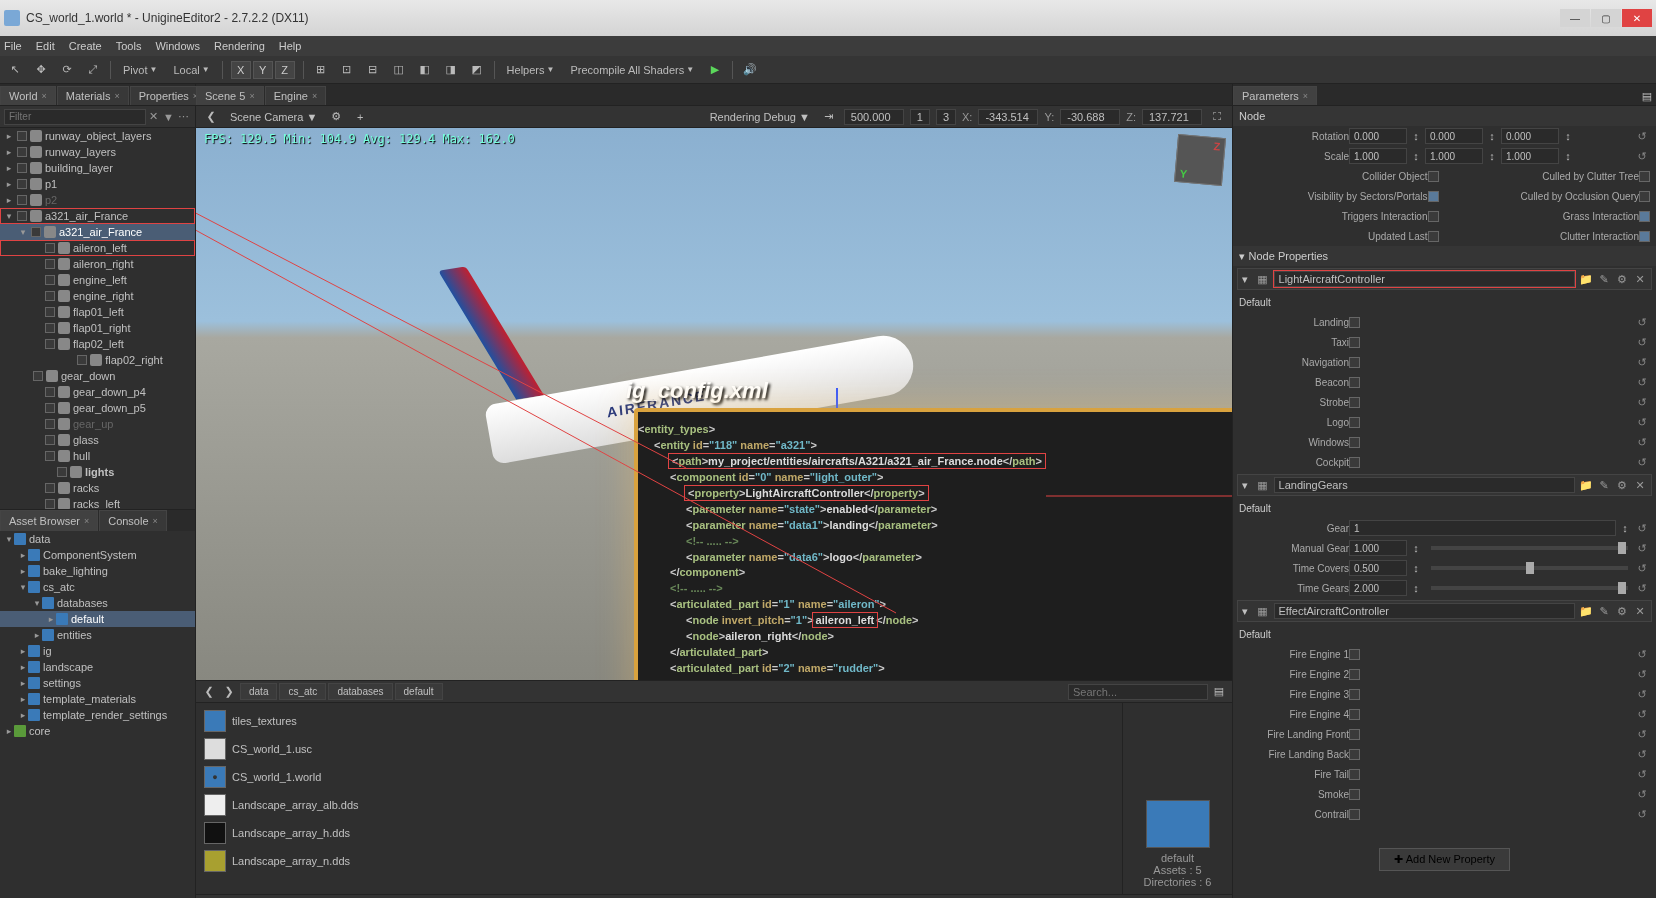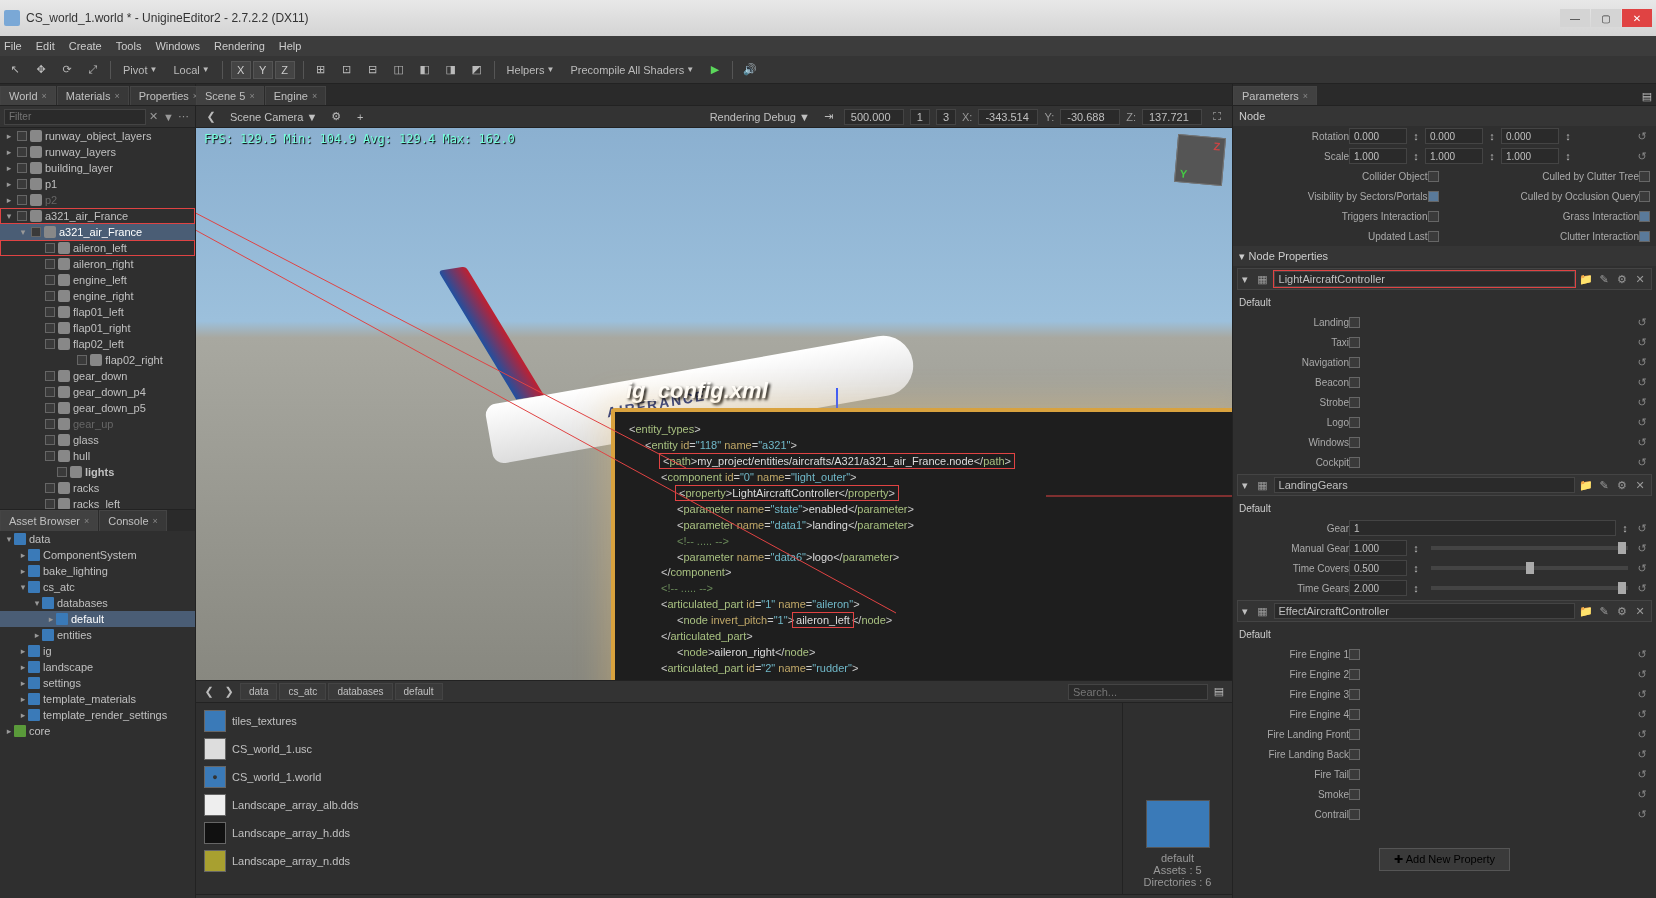--- a/index.html
+++ b/index.html
@@ -88,21 +88,21 @@
 .plane .fuselage::after { content:"AIRFRANCE"; position:absolute; left:120px; top:20px; color:#24357b; font-weight:bold; letter-spacing:2px; font-size:14px; transform:skewX(-5deg); }
 .plane .tail { position:absolute; left:50px; top:60px; width:30px; height:130px; background:linear-gradient(90deg,#2050a0,#c02030); transform:skewX(25deg) rotate(-8deg); border-radius:4px 4px 0 0; }
 .plane .wing { position:absolute; left:260px; top:230px; width:280px; height:60px; background:linear-gradient(#eee,#bbb); transform:rotate(8deg) skewX(-35deg); border-radius:4px; }
 .plane .engine { position:absolute; left:380px; top:250px; width:70px; height:38px; background:linear-gradient(#555,#333); border-radius:20px; transform:rotate(-5deg); }
 .plane .gizmo { position:absolute; left:380px; top:200px; width:60px; height:60px; }
 .plane .gizmo .ax-x { position:absolute; width:50px; height:2px; background:#f33; top:30px; left:10px; transform:rotate(25deg); }
 .plane .gizmo .ax-y { position:absolute; width:2px; height:50px; background:#3f3; top:10px; left:30px; transform:rotate(-15deg); }
 .plane .gizmo .ax-z { position:absolute; width:2px; height:50px; background:#35f; top:-20px; left:30px; }
 
 
-.xml-overlay { position:absolute; left:415px; top:280px; width:630px; background:#1e1e1e; border:4px solid #d9a23e; border-radius:4px; padding:10px 14px; font-family:Consolas,monospace; line-height:1.45; color:#ccc; box-shadow:0 0 30px 8px rgba(255,200,100,0.25); }
+.xml-overlay { position:absolute; left:438px; top:280px; width:630px; background:#1e1e1e; border:4px solid #d9a23e; border-radius:4px; padding:10px 0; font-family:Consolas,monospace; line-height:1.45; color:#ccc; box-shadow:0 0 30px 8px rgba(255,200,100,0.25);font-weight:bold; }
 .xml-title { position:absolute; left:430px; top:250px; font-family:Arial; font-size:22px; font-weight:bold; color:#fff; text-shadow:2px 2px 3px #000; font-style:italic; }
 .xml-overlay .tag { color:#a8c080; }
 .xml-overlay .attr { color:#c0a868; }
 .xml-overlay .val { color:#70b8c8; }
 .xml-overlay .txt { color:#dcdcdc; }
 .xml-overlay .comment { color:#6a8a5a; }
 .xml-redbox { outline:1px solid #e04343; outline-offset:1px; padding:0 2px; }
 .rp-section-h { height:20px; background:#353535; display:flex; align-items:center; padding:0 6px; gap:4px; color:#ccc; }
 .rp-row { display:flex; align-items:center; height:20px; padding:0 6px; }
 .rp-row .lab { width:110px; text-align:right; color:#aaa; font-size:10px; }
@@ -291,21 +291,21 @@
           <span class="cb"></span>
           <span class="ic ic-node"></span>
           <span class="lbl" style="">flap02_left</span>
         </div>
         <div class="tree-row" style="padding-left: 32px; justify-content: center;">
           <span class="tog"></span>
           <span class="cb"></span>
           <span class="ic ic-node"></span>
           <span class="lbl" style="">flap02_right</span>
         </div>
-        <div class="tree-row" style="padding-left: 32px;">
+        <div class="tree-row" style="padding-left: 20px;">
           <span class="tog"></span>
           <span class="cb"></span>
           <span class="ic ic-node"></span>
           <span class="lbl" style="">gear_down</span>
         </div>
         <div class="tree-row" style="padding-left: 32px;">
           <span class="tog"></span>
           <span class="cb"></span>
           <span class="ic ic-node"></span>
           <span class="lbl" style="">gear_down_p4</span>
@@ -497,22 +497,22 @@
 <div style="padding-left:32px">&lt;<span class="tag">component</span> <span class="attr">id</span>=<span class="val">"0"</span> <span class="attr">name</span>=<span class="val">"light_outer"</span>&gt;</div>
 <div style="padding-left:48px"><span class="xml-redbox">&lt;<span class="tag">property</span>&gt;<span class="txt">LightAircraftController</span>&lt;/<span class="tag">property</span>&gt;</span></div>
 <div style="padding-left:48px">&lt;<span class="tag">parameter</span> <span class="attr">name</span>=<span class="val">"state"</span>&gt;<span class="txt">enabled</span>&lt;/<span class="tag">parameter</span>&gt;</div>
 <div style="padding-left:48px">&lt;<span class="tag">parameter</span> <span class="attr">name</span>=<span class="val">"data1"</span>&gt;<span class="txt">landing</span>&lt;/<span class="tag">parameter</span>&gt;</div>
 <div style="padding-left:48px"><span class="comment">&lt;!-- ..... --&gt;</span></div>
 <div style="padding-left:48px">&lt;<span class="tag">parameter</span> <span class="attr">name</span>=<span class="val">"data6"</span>&gt;<span class="txt">logo</span>&lt;/<span class="tag">parameter</span>&gt;</div>
 <div style="padding-left:32px">&lt;/<span class="tag">component</span>&gt;</div>
 <div style="padding-left:32px"><span class="comment">&lt;!-- ..... --&gt;</span></div>
 <div style="padding-left:32px">&lt;<span class="tag">articulated_part</span> <span class="attr">id</span>=<span class="val">"1"</span> <span class="attr">name</span>=<span class="val">"aileron"</span>&gt;</div>
 <div style="padding-left:48px">&lt;<span class="tag">node</span> <span class="attr">invert_pitch</span>=<span class="val">"1"</span>&gt;<span class="xml-redbox"><span class="txt">aileron_left</span></span>&lt;/<span class="tag">node</span>&gt;</div>
+<div style="padding-left:48px">&lt;<span class="tag">node</span>&gt;<span class="txt">aileron_right</span>&lt;/<span class="tag">node</span>&gt;</div>
 <div style="padding-left:32px">&lt;/<span class="tag">articulated_part</span>&gt;</div>
-<div style="padding-left:48px">&lt;<span class="tag">node</span>&gt;<span class="txt">aileron_right</span>&lt;/<span class="tag">node</span>&gt;</div>
 <div style="padding-left:32px">&lt;<span class="tag">articulated_part</span> <span class="attr">id</span>=<span class="val">"2"</span> <span class="attr">name</span>=<span class="val">"rudder"</span>&gt;</div>
 <div style="padding-left:48px">&lt;<span class="tag">node</span> <span class="attr">invert_yaw</span>=<span class="val">"1"</span>&gt;<span class="txt">rudder</span>&lt;/<span class="tag">node</span>&gt;</div>
 
 </div>
 
       <svg class="connectors" width="100%" height="100%">
         <line x1="-60" y1="54" x2="490" y2="340" stroke="#e04343" stroke-width="1"></line>
         <line x1="-50" y1="75" x2="700" y2="485" stroke="#e04343" stroke-width="1"></line>
         <line x1="850" y1="368" x2="1050" y2="368" stroke="#e04343" stroke-width="1"></line>
         <line x1="1050" y1="368" x2="1050" y2="130" stroke="#e04343" stroke-width="1"></line>

